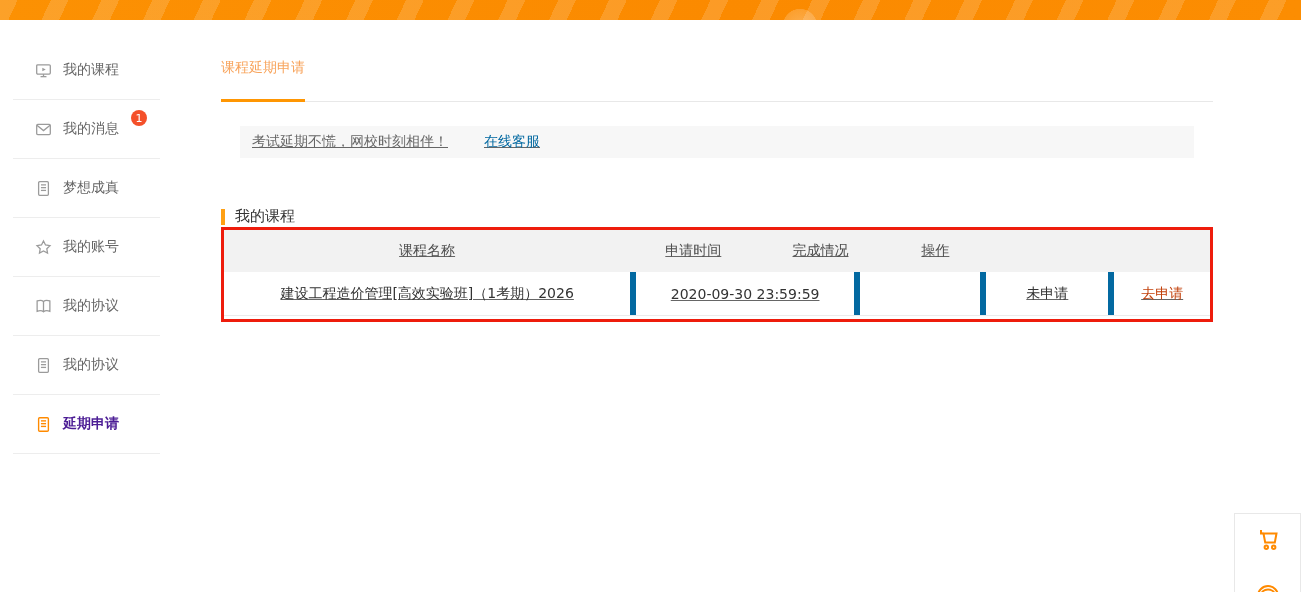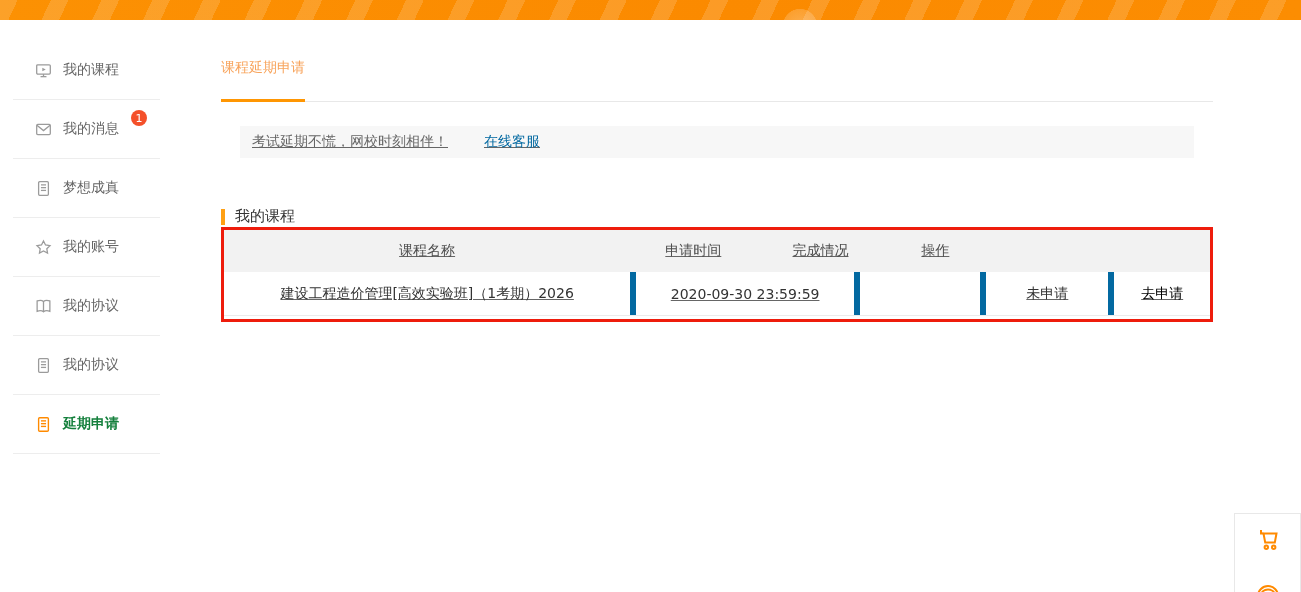--- a/index.html
+++ b/index.html
@@ -23,21 +23,21 @@
 
   
   .sidebar { position:absolute; left:13px; top:41px; width:147px; }
   .side-item {
     height:59px; display:flex; align-items:center; gap:11px;
     padding-left:22px; border-bottom:1px solid #ededed;
     font-size:14px; color:#666; cursor:pointer; position:relative;
   }
   .side-item .icn { width:17px; height:17px; color:#9b9b9b; display:inline-flex; }
   .side-item .icn svg { width:17px; height:17px; }
-  .side-item.active { color:#15803d; font-weight:bold; }
+  .side-item.active { color:#4c1d95; font-weight:bold; }
   .side-item.active .icn { color:#ff8a00; }
   .badge {
     position:absolute; left:118px; top:10px;
     min-width:16px; height:16px; border-radius:50%;
     background:#f4502a; color:#fff; font-size:11px; font-weight:normal;
     display:flex; align-items:center; justify-content:center;
     box-shadow:0 0 0 1px #fff;
   }
 
   
@@ -65,21 +65,21 @@
   .trow.head { background:#f2f2f2; height:42px; }
   .trow.data { height:44px; border-bottom:1px solid #ebebeb; background:#fff; }
   .tcell {
     display:flex; align-items:center; justify-content:center;
     font-size:14px; color:#333; overflow:hidden; white-space:nowrap;
   }
   .trow.head .tcell { color:#4d4d4d; }
   .trow.data .tcell + .tcell { border-left:6px solid #0369a1; }
   .c1 { width:41.2%; } .c2 { width:22.7%; } .c3 { width:12.8%; }
   .c4 { width:13.0%; } .c5 { width:10.3%; }
-  .action-link { color:#000000; cursor:pointer; text-decoration:none; }
+  .action-link { color:#c2410c; cursor:pointer; text-decoration:none; }
 
   
   .float-panel {
     position:absolute; right:0; top:513px; width:67px; height:130px;
     background:#fff; border:1px solid #e8e8e8;
     display:flex; flex-direction:column; align-items:center; padding-top:12px;
   }
   .float-ic { color:#ff8a00; display:inline-flex; cursor:pointer; }
   .float-ic.headset { margin-top:26px; }
 </style>

